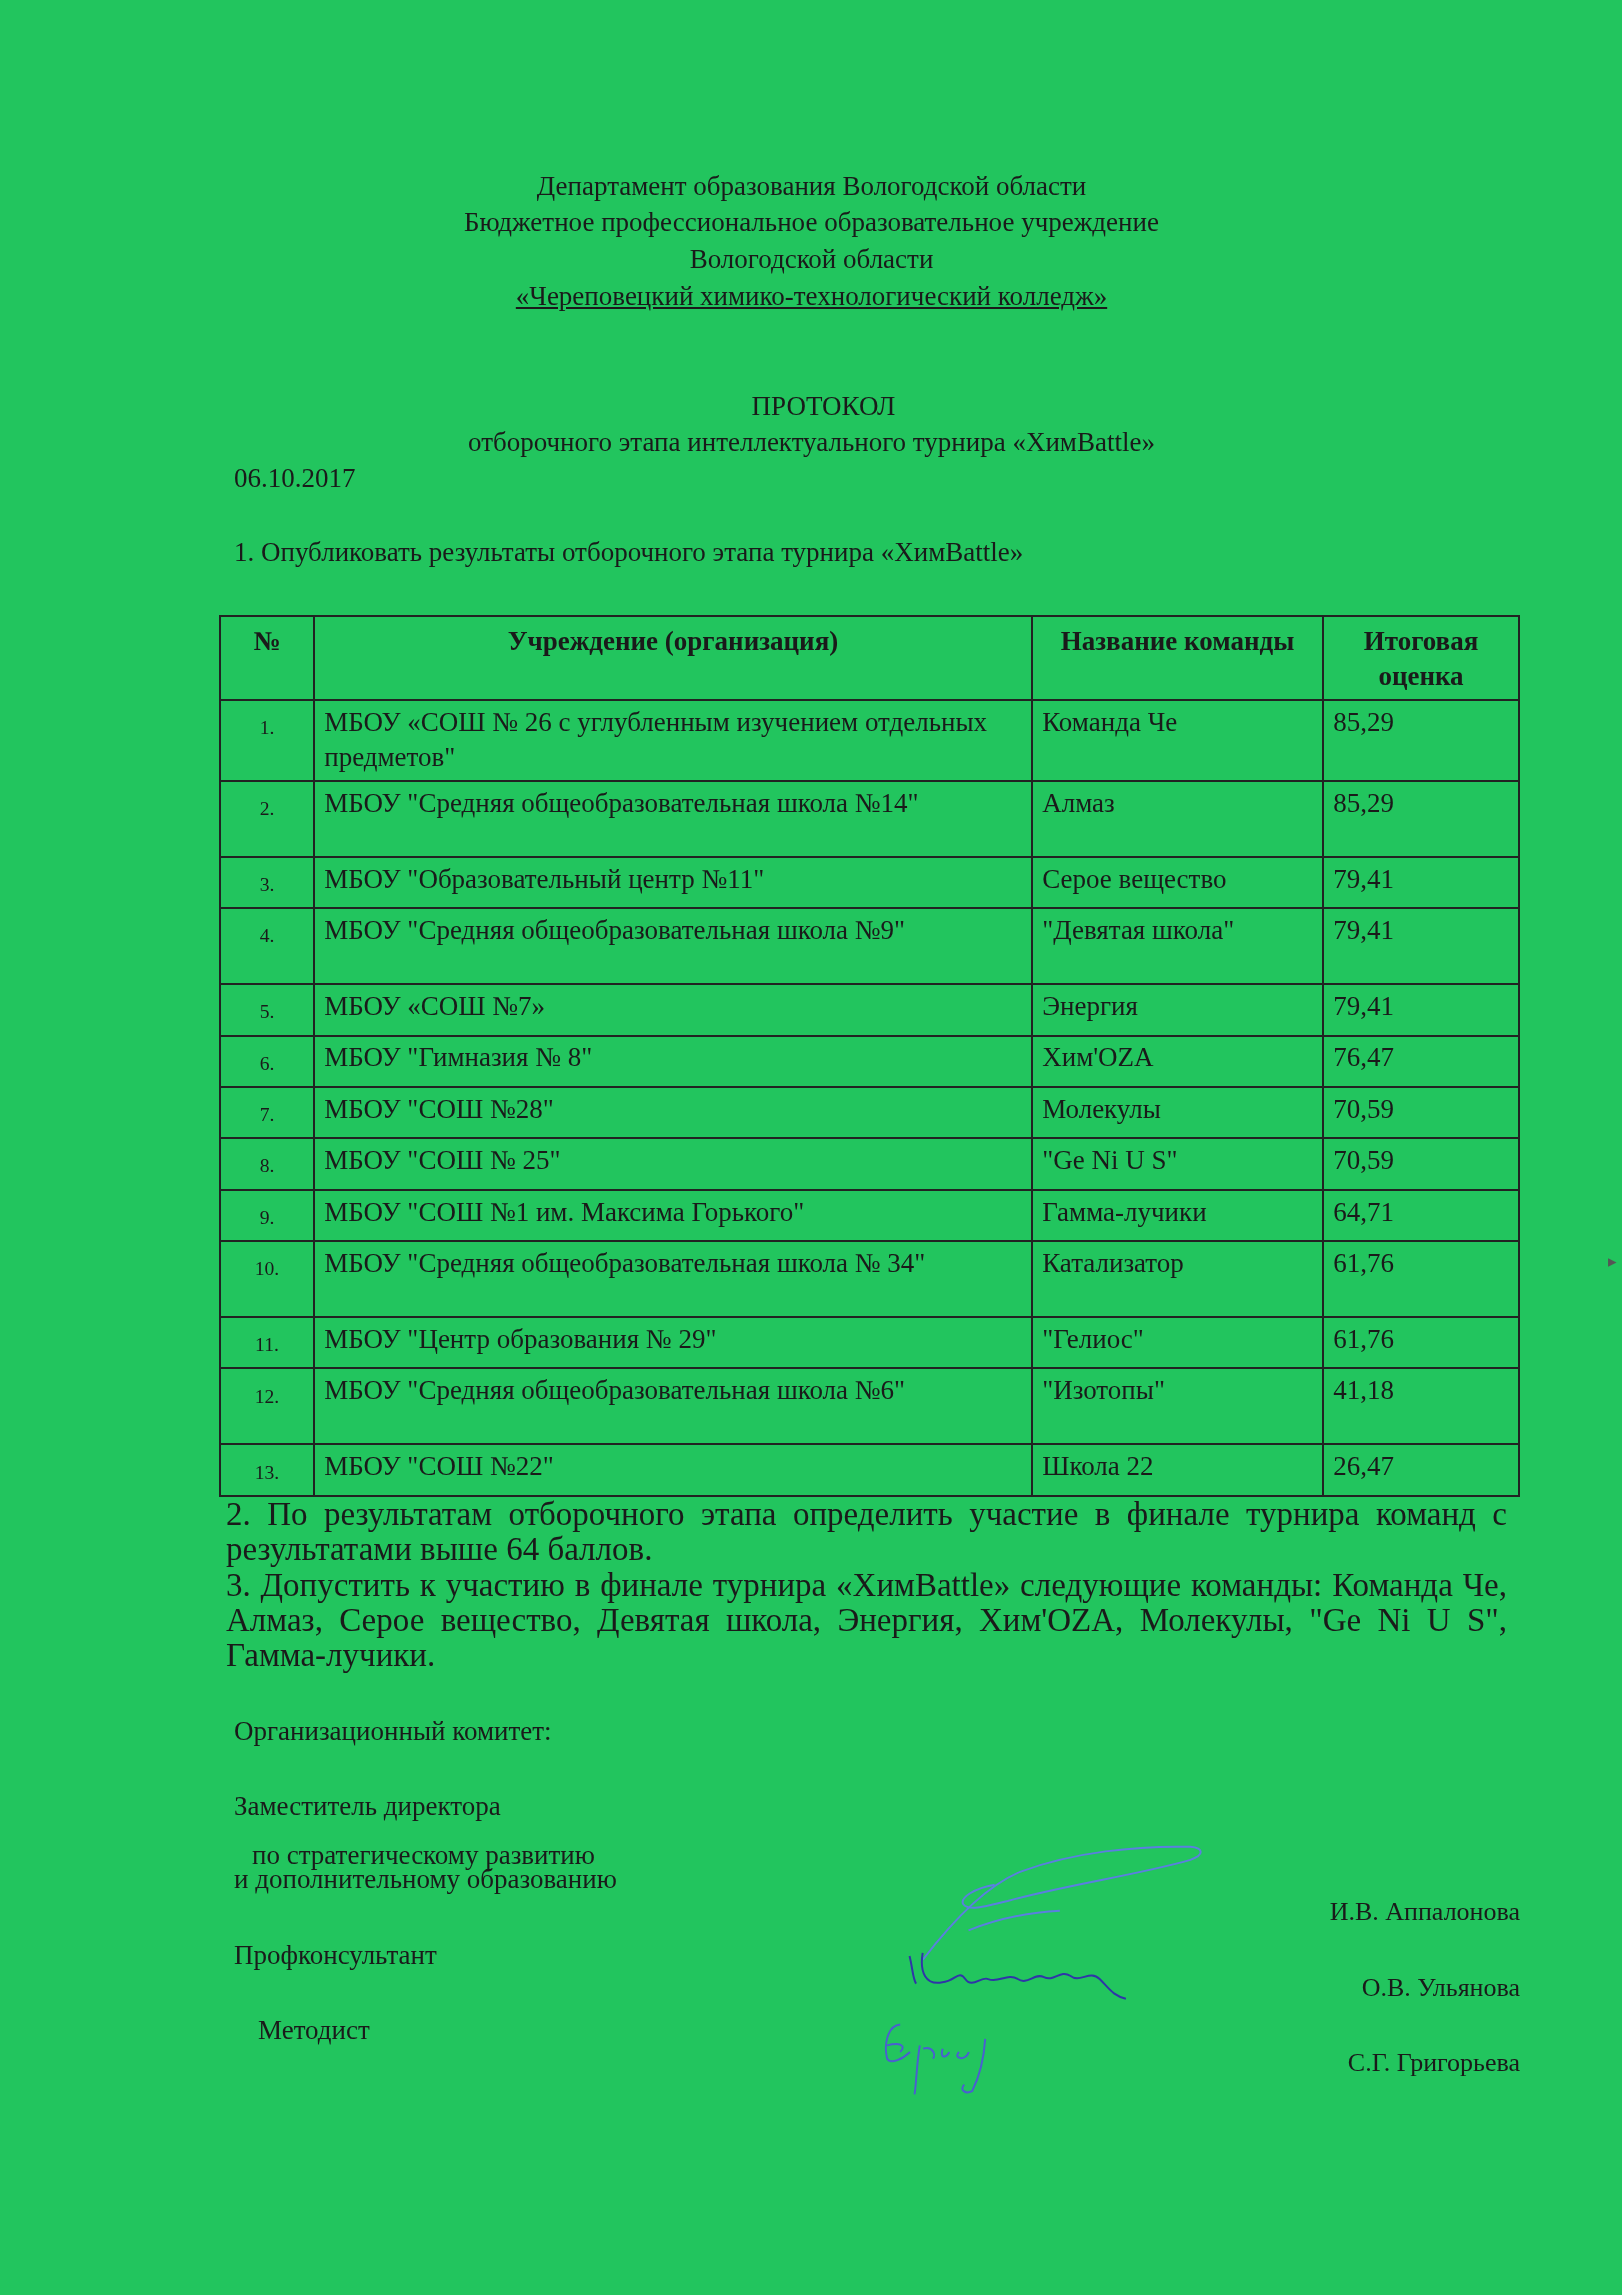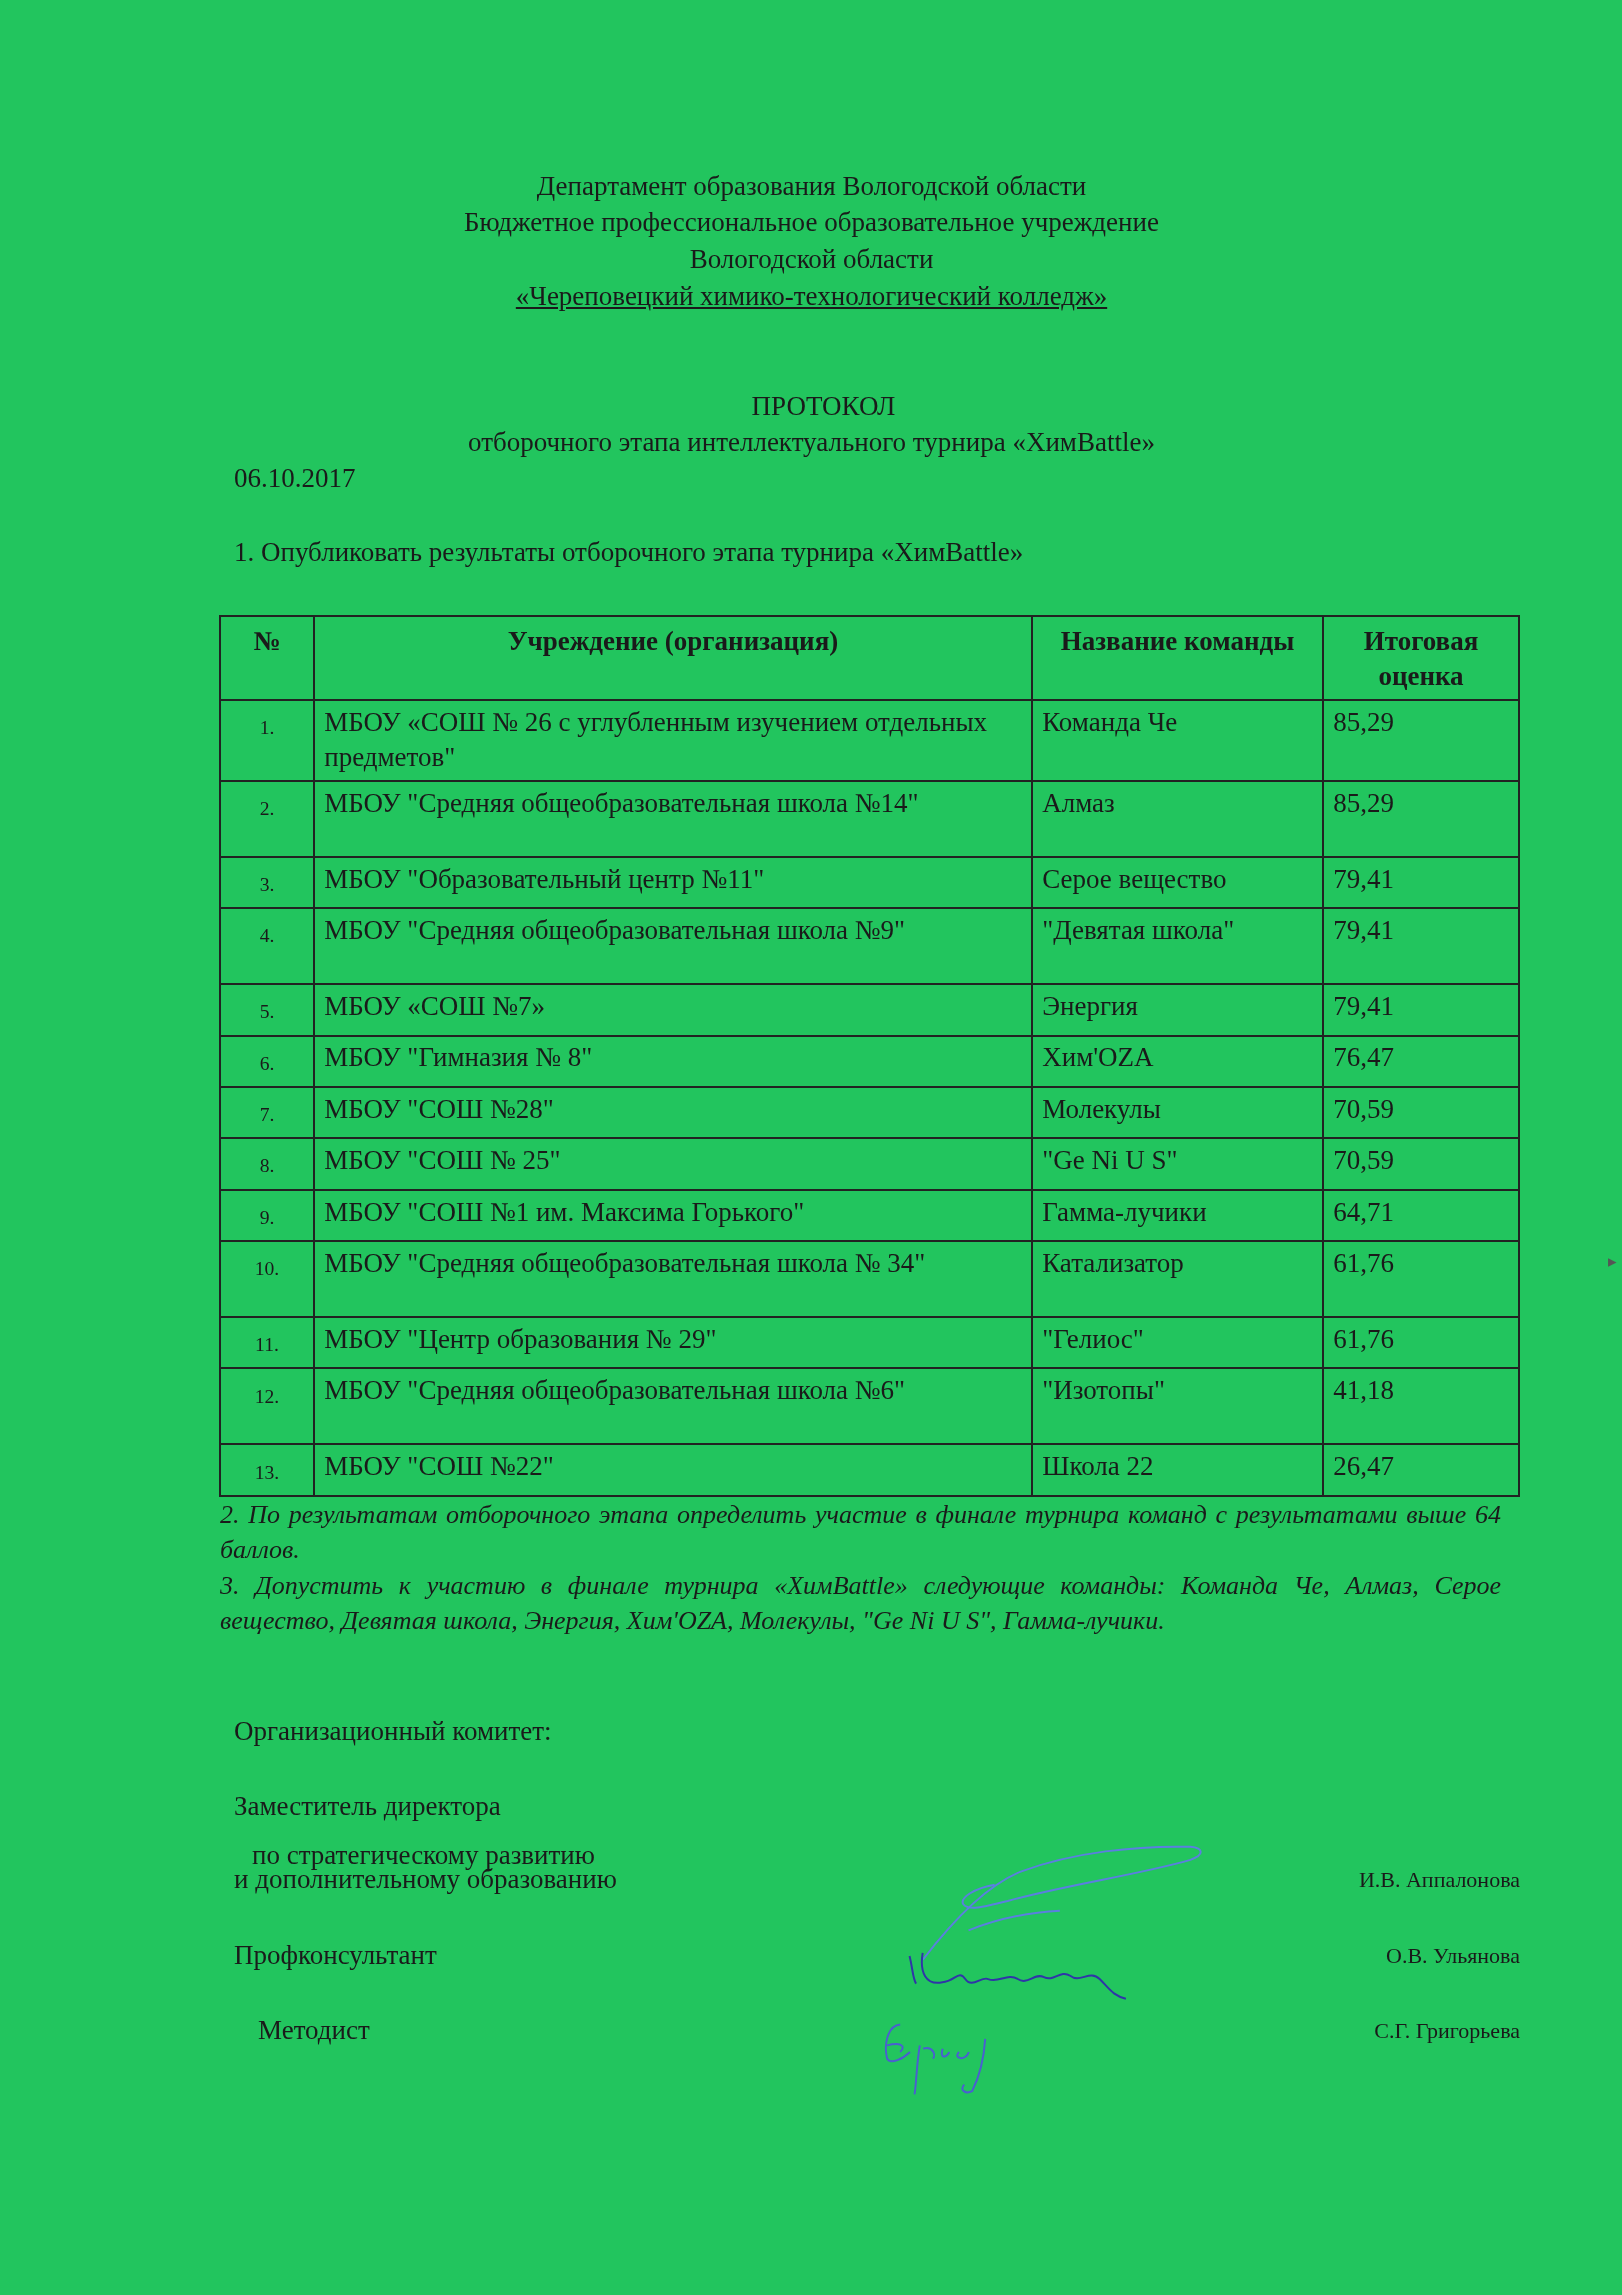--- a/index.html
+++ b/index.html
@@ -1,27 +1,27 @@
 <!DOCTYPE html>
 <html style="font-size:10.5px"><head>
 <meta charset="utf-8">
 <style>
   html, body { margin: 0; padding: 0; background: #ffffff; }
   body { width: 1623px; height: 2295px; position: relative; overflow: hidden;
          font-family: "Liberation Serif", "DejaVu Serif", serif; color: #1a1a1a; }
   .page { position: absolute; left: 0; top: 0; width: 1623px; height: 2295px; background: #22c55e; }
   .hdr { position: absolute; left: 0; width: 1623px; text-align: center; font-size: 27px; line-height: 35px; }
   .txt { position: absolute; font-size: 27px; line-height: 35px; white-space: nowrap; }
-  .just { position: absolute; left: 220px; width: 1281px; font-size: 26px; line-height: 35px; text-align: justify; text-align-last: left; font-style: italic; }
+  .just { position: absolute; left: 226px; width: 1281px; font-size: 33px; line-height: 35px; text-align: justify; text-align-last: left; }
   table.res { position: absolute; left: 219px; top: 615px; width: 1298px; border-collapse: collapse; table-layout: fixed; }
   table.res th, table.res td { border: 2px solid #222; font-size: 27px; line-height: 35px; vertical-align: top; padding: 3.9px 9.2px 5.2px 9.2px; }
   table.res th { font-weight: bold; text-align: center; padding-top: 6.5px; }
   table.res td.num { text-align: center; font-size: 19.6px; padding-top: 9.2px; }
   .sig { position: absolute; }
-  .name-r { position: absolute; right: 103px; font-size: 22px; line-height: 35px; white-space: nowrap; }
+  .name-r { position: absolute; right: 103px; font-size: 26px; line-height: 35px; white-space: nowrap; margin-top: 32px; }
   .mark { position: absolute; color: #555; font-size: 17px; }
 </style>
 </head>
 <body>
 
 <div class="page">
 
   <div class="hdr" style="top:169px;">Департамент образования Вологодской области</div>
   <div class="hdr" style="top:205px;">Бюджетное профессиональное образовательное учреждение</div>
   <div class="hdr" style="top:242px;">Вологодской области</div>

